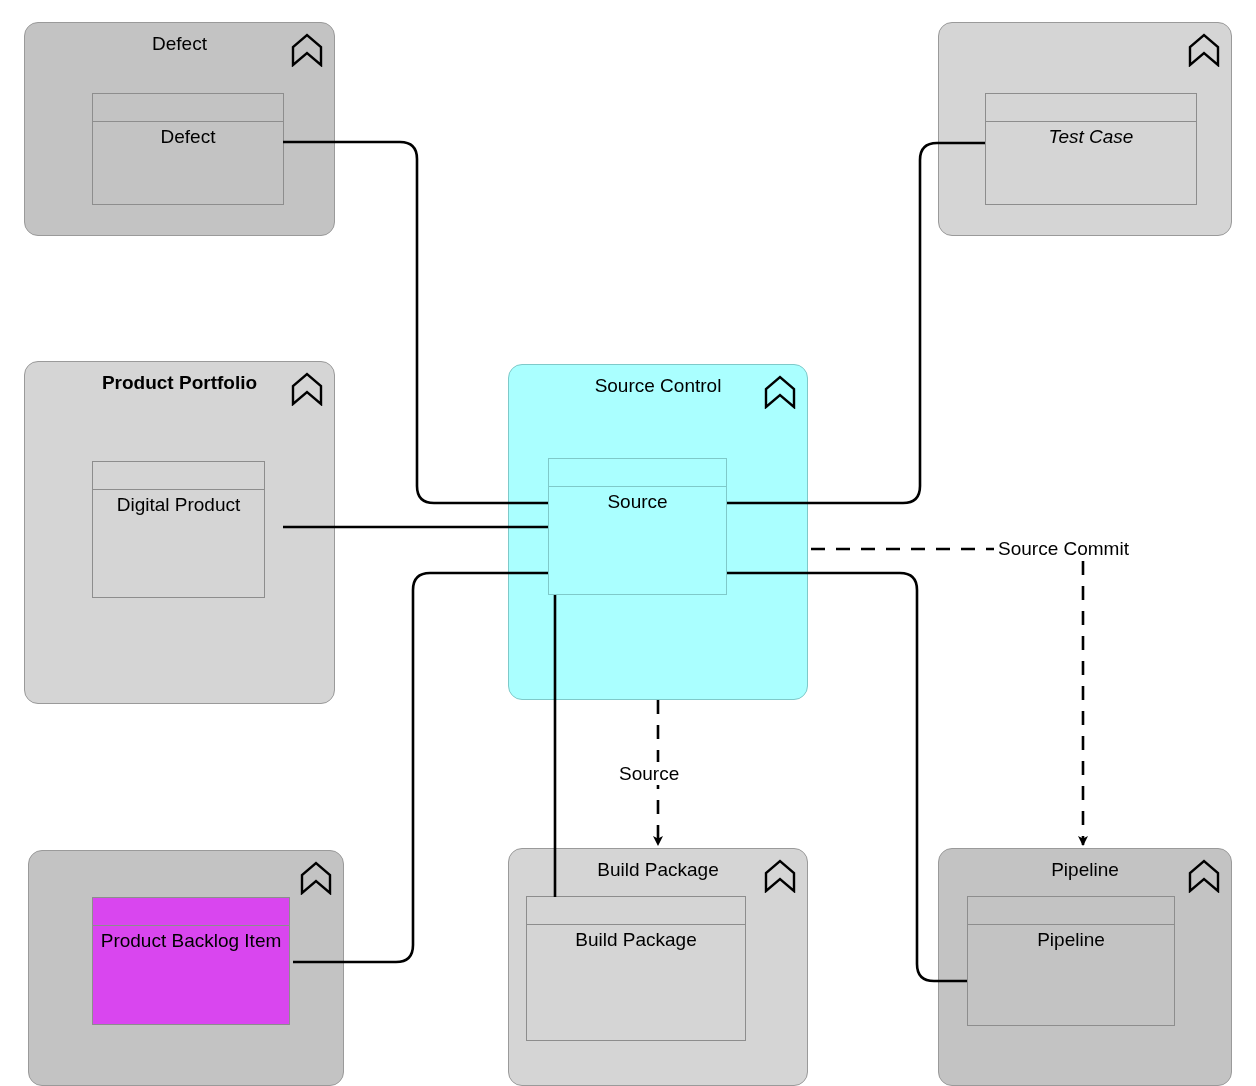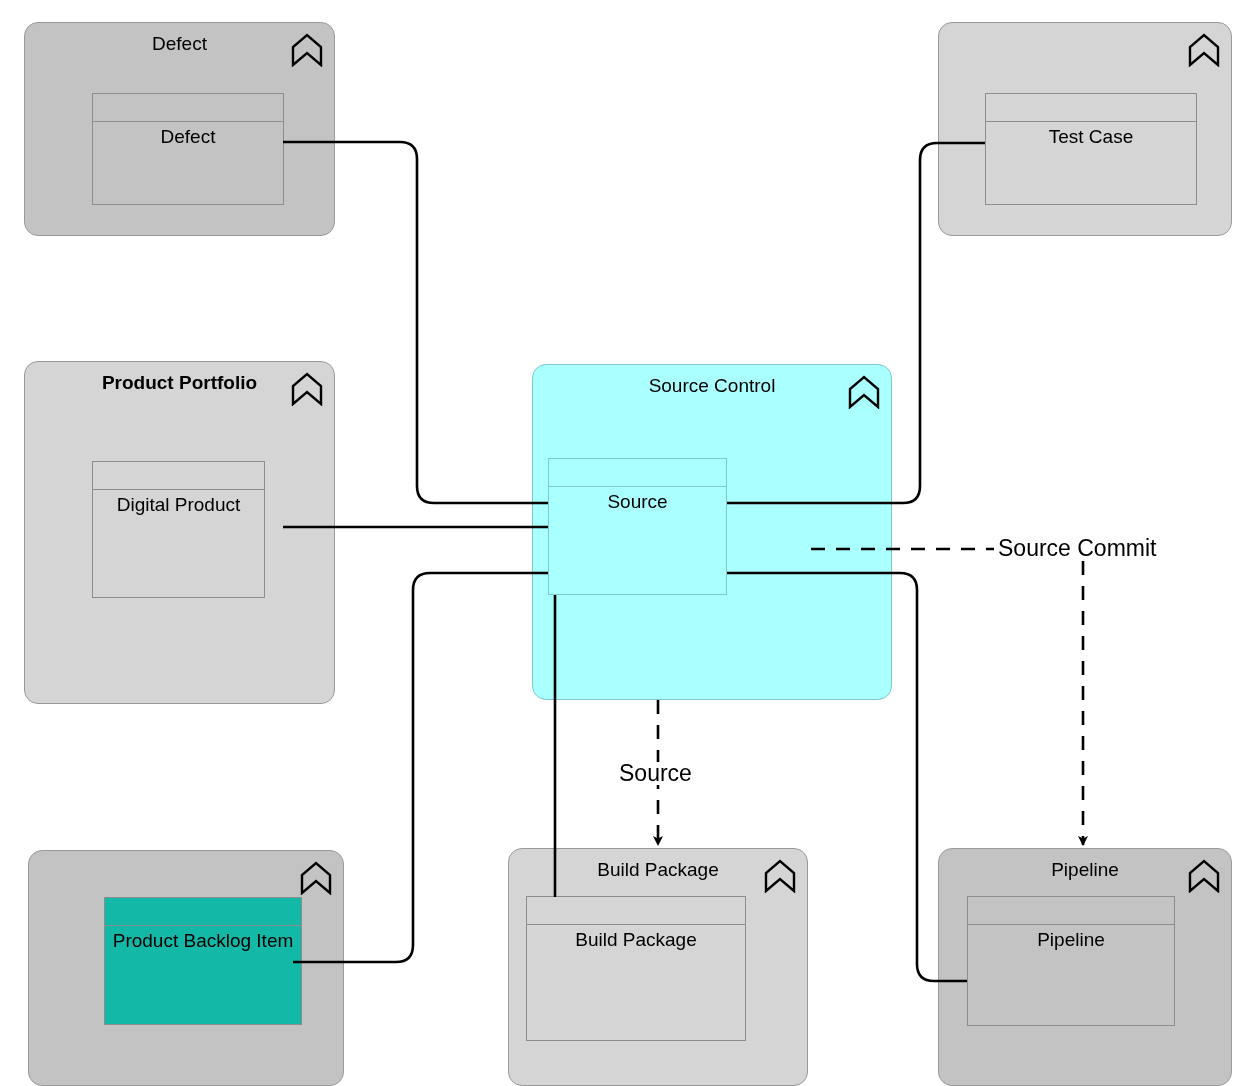--- a/index.html
+++ b/index.html
@@ -74,21 +74,21 @@
     left: 4px;
     right: 4px;
     top: 31px;
     text-align: center;
     font-size: 19px;
     line-height: 24px;
     color: #000000;
   }
   .edge-label {
     position: absolute;
-    font-size: 23px;
+    font-size: 19px;
     line-height: 23px;
     color: #000000;
     background: #ffffff;
     padding: 0 3px;
     white-space: nowrap;
     z-index: 8;
   }
 </style>
 </head>
 <body>
@@ -108,21 +108,21 @@
     </svg>
   </div>
 
   <div class="group" style="left:24px;top:361px;width:311px;height:343px;background:#d5d5d5;font-weight:bold;">
     <div class="group-title">Product Portfolio</div>
     <svg class="chev" viewBox="0 0 34 34">
       <path d="M3 32 L3 14 L17 2 L31 14 L31 32 L17 20 Z" fill="none" stroke="#000" stroke-width="2.4" stroke-linejoin="miter"></path>
     </svg>
   </div>
 
-  <div class="group highlight" style="left:508px;top:364px;width:360px;height:336px;background:#aaffff;border-color:#7fc9c9;margin-left:24px;">
+  <div class="group highlight" style="left:508px;top:364px;width:300px;height:336px;background:#aaffff;border-color:#7fc9c9;">
     <div class="group-title">Source Control</div>
     <svg class="chev" viewBox="0 0 34 34">
       <path d="M3 32 L3 14 L17 2 L31 14 L31 32 L17 20 Z" fill="none" stroke="#000" stroke-width="2.4" stroke-linejoin="miter"></path>
     </svg>
   </div>
 
   <div class="group" style="left:28px;top:850px;width:316px;height:236px;background:#c3c3c3;">
     <svg class="chev" viewBox="0 0 34 34">
       <path d="M3 32 L3 14 L17 2 L31 14 L31 32 L17 20 Z" fill="none" stroke="#000" stroke-width="2.4" stroke-linejoin="miter"></path>
     </svg>
@@ -165,36 +165,36 @@
 
     <path d="M811,549 L994,549" fill="none" stroke="#000000" stroke-width="2.6" stroke-dasharray="14 11"></path>
     <path d="M1083,561 L1083,845" fill="none" stroke="#000000" stroke-width="2.6" stroke-dasharray="14 11" marker-end="url(#arrowFilled)"></path>
   </svg>
 
   <div class="element" style="left:92px;top:93px;width:192px;height:112px;background:#c3c3c3;">
     <div class="bar"></div>
     <div class="elabel">Defect</div>
   </div>
 
-  <div class="element" style="left:985px;top:93px;width:212px;height:112px;background:#d5d5d5;">
+  <div class="element" style="left:985px;top:93px;width:212px;height:112px;background:#d5d5d5;font-style:italic;">
     <div class="bar"></div>
     <div class="elabel">Test Case</div>
   </div>
 
   <div class="element" style="left:92px;top:461px;width:173px;height:137px;background:#d5d5d5;">
     <div class="bar"></div>
     <div class="elabel">Digital Product</div>
   </div>
 
   <div class="element" style="left:548px;top:458px;width:179px;height:137px;background:#aaffff;border-color:#7fc9c9;">
     <div class="bar" style="border-bottom-color:#7fc9c9;"></div>
     <div class="elabel">Source</div>
   </div>
 
-  <div class="element" style="left:104px;top:897px;width:198px;height:128px;background:#14b8a6;">
+  <div class="element" style="left:92px;top:897px;width:198px;height:128px;background:#d946ef;">
     <div class="bar"></div>
     <div class="elabel">Product Backlog Item</div>
   </div>
 
   <div class="element" style="left:526px;top:896px;width:220px;height:145px;background:#d5d5d5;">
     <div class="bar"></div>
     <div class="elabel">Build Package</div>
   </div>
 
   <div class="element" style="left:967px;top:896px;width:208px;height:130px;background:#c3c3c3;">

